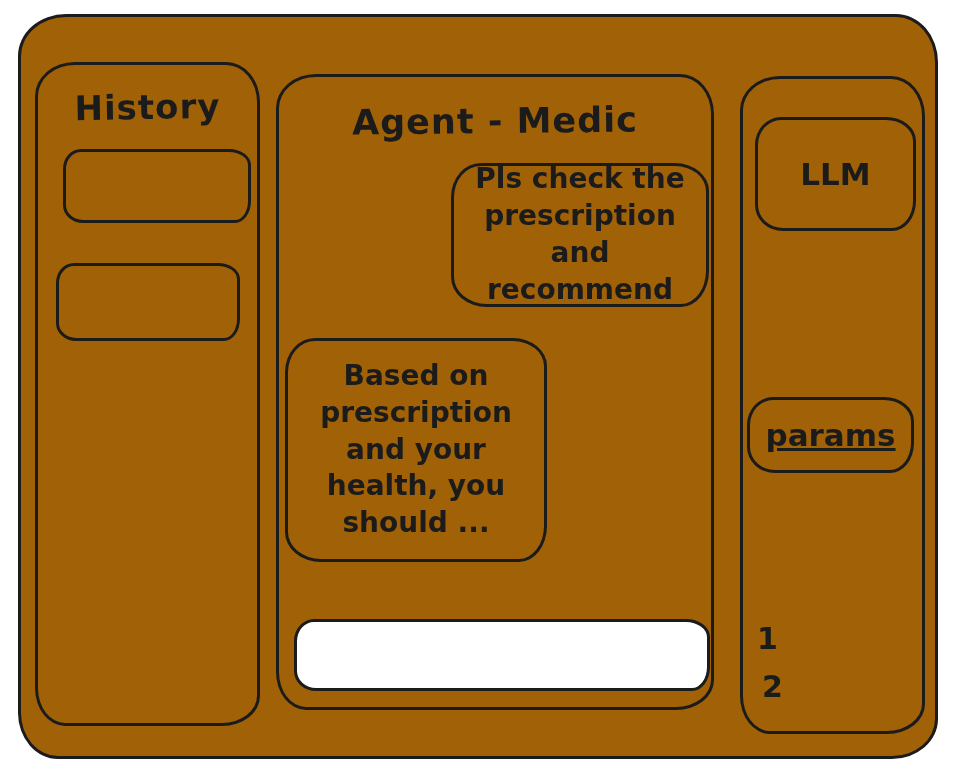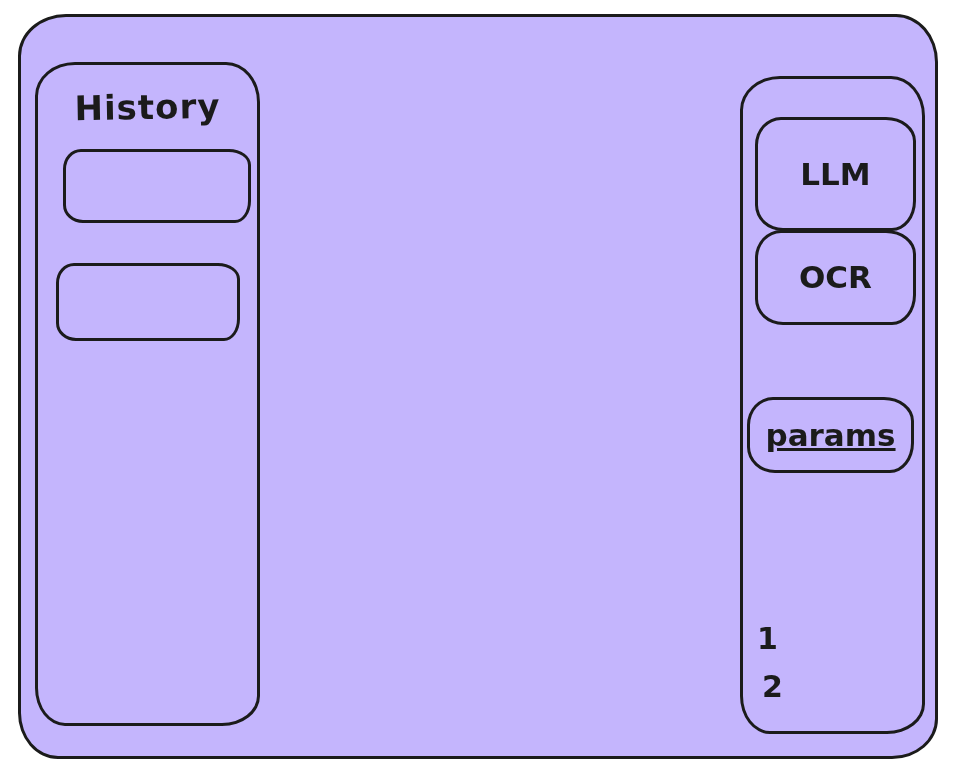--- a/index.html
+++ b/index.html
@@ -9,21 +9,21 @@
     width: 957px;
     height: 777px;
     background: #ffffff;
     font-family: "DejaVu Sans", sans-serif;
     color: #1b1b1b;
     overflow: hidden;
   }
   .sketch {
     position: absolute;
     border: 3px solid #1b1b1b;
-    background: #c4b5fd;
+    background: #a16207;
   }
   
   .r-big    { border-radius: 48px 42px 46px 40px / 42px 48px 40px 46px; }
   .r-panel  { border-radius: 40px 34px 38px 30px / 34px 40px 30px 38px; }
   .r-bubble { border-radius: 30px 34px 28px 36px / 34px 28px 36px 30px; }
   .r-box    { border-radius: 18px 22px 16px 20px / 20px 16px 22px 18px; }
   .r-btn    { border-radius: 26px 30px 24px 28px / 28px 24px 30px 26px; }
 
   .panel-title {
     position: absolute;
@@ -85,30 +85,40 @@
   <div class="sketch r-big" style="left:18px; top:14px; width:920px; height:745px;"></div>
 
   <div class="sketch r-panel" style="left:35px; top:62px; width:225px; height:664px;">
     <div class="panel-title hist-title">History</div>
 
     <div class="sketch r-box" style="left:25px; top:84px; width:188px; height:74px; cursor:pointer;"></div>
 
     <div class="sketch r-box" style="left:18px; top:198px; width:184px; height:78px; cursor:pointer;"></div>
   </div>
 
+  <div class="sketch r-panel" style="left:276px; top:74px; width:438px; height:636px;">
+    <div class="panel-title chat-title">Agent - Medic</div>
+
+    <div class="sketch r-bubble bubble" style="left:172px; top:86px; width:258px; height:144px;">
+      <span>Pls check the prescription and recommend</span>
+    </div>
+
+    <div class="sketch r-bubble bubble" style="left:6px; top:261px; width:262px; height:224px;">
+      <span>Based on prescription and your health, you should ...</span>
+    </div>
+
+    <input class="chat-input" type="text" style="left: 15px; top: 542px; width: 416px; height: 72px;" value="">
+  </div>
 
   <div class="sketch r-panel" style="left:740px; top:76px; width:185px; height:658px;">
 
     <div class="sketch r-btn tool-btn" style="left:12px; top:38px; width:161px; height:114px;">
       <span>LLM</span>
     </div>
 
-    <div class="sketch r-btn tool-btn" style="left:12px; top:151px; width:161px; height:95px;">
-      <span>OCR</span>
-    </div>
 
     <div class="sketch r-btn tool-btn" style="left:4px; top:318px; width:167px; height:76px;text-decoration:underline;">
       <span>params</span>
     </div>
 
 
     <div class="doc-item" style="left:14px; top:542px;">1</div>
 
     <div class="doc-item" style="left:19px; top:590px;">2</div>
   </div>

